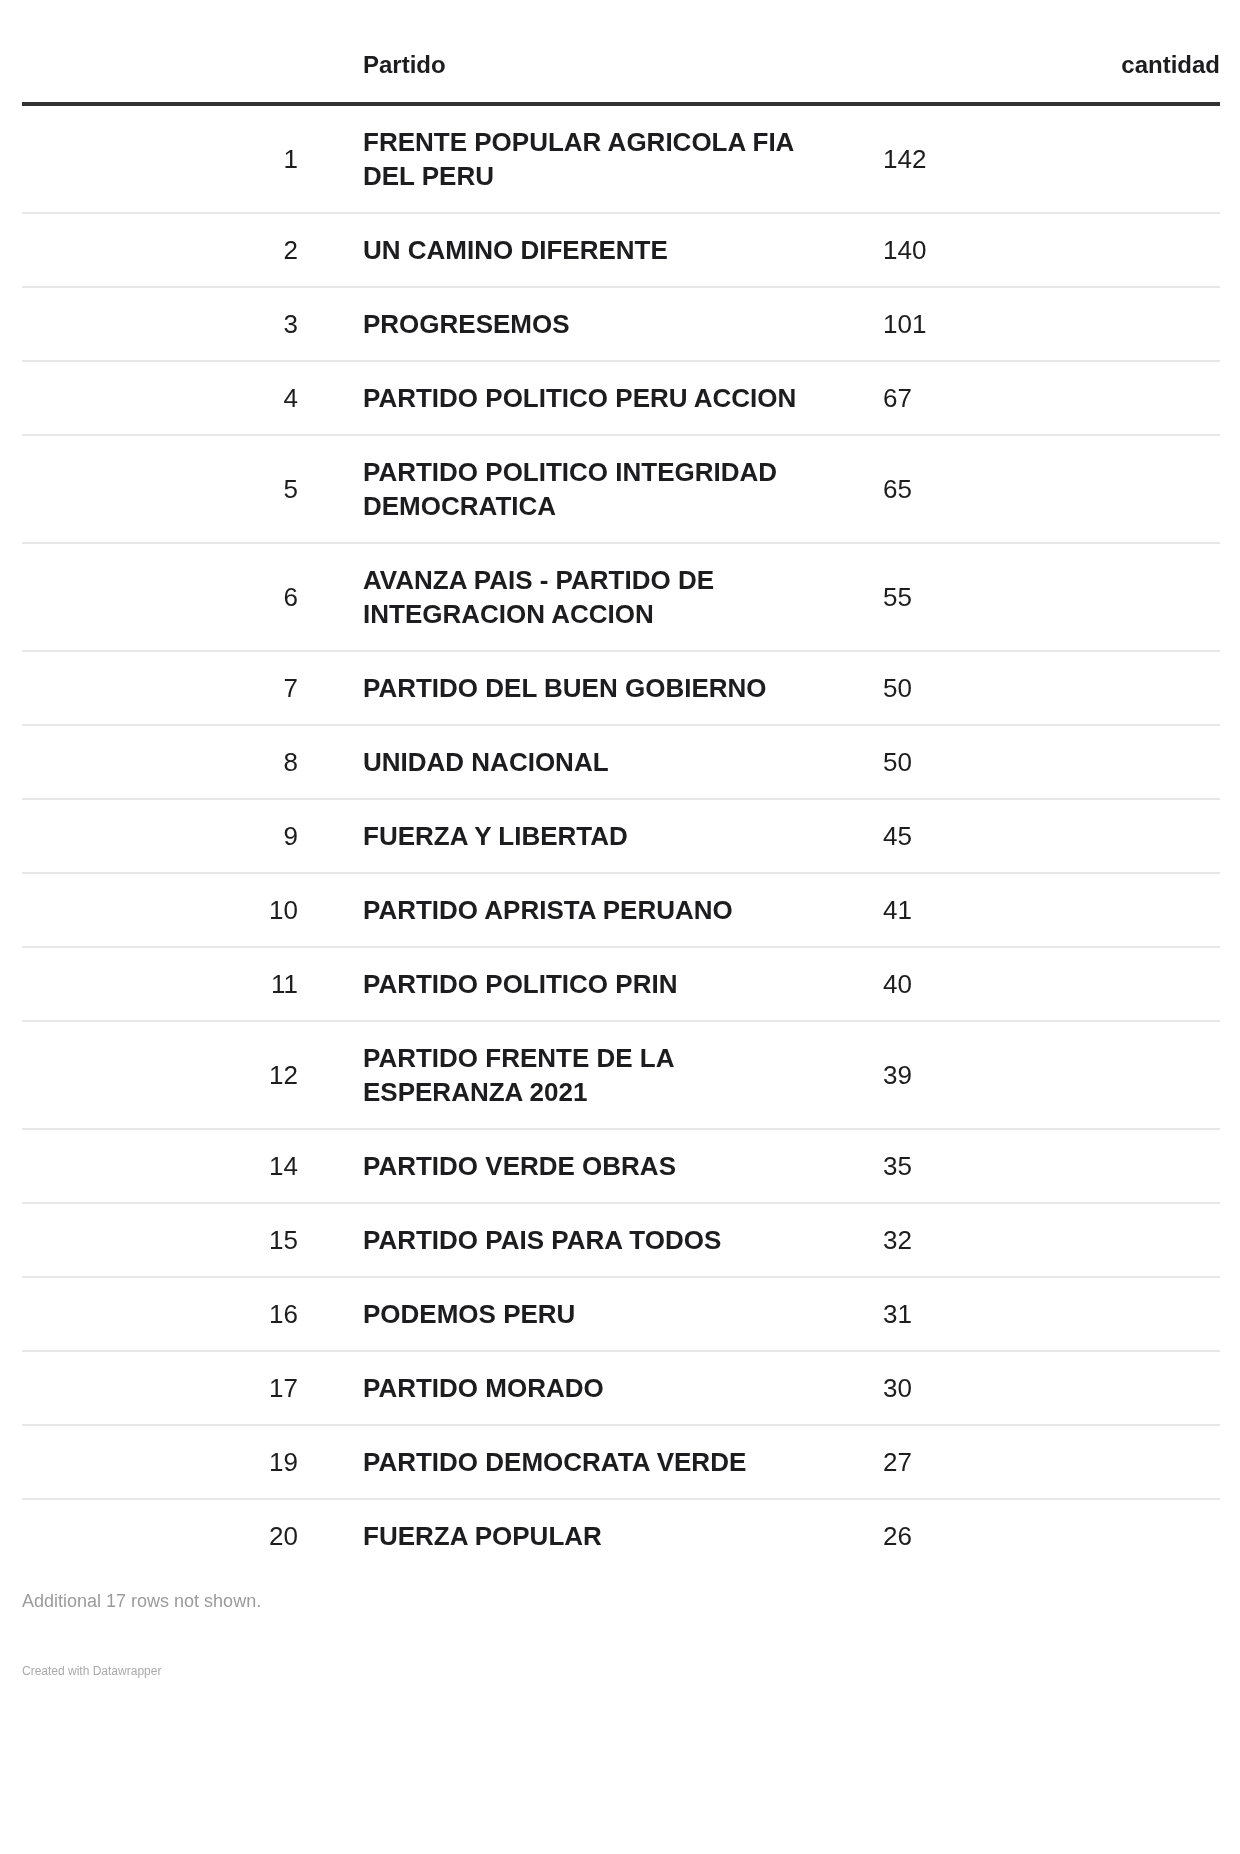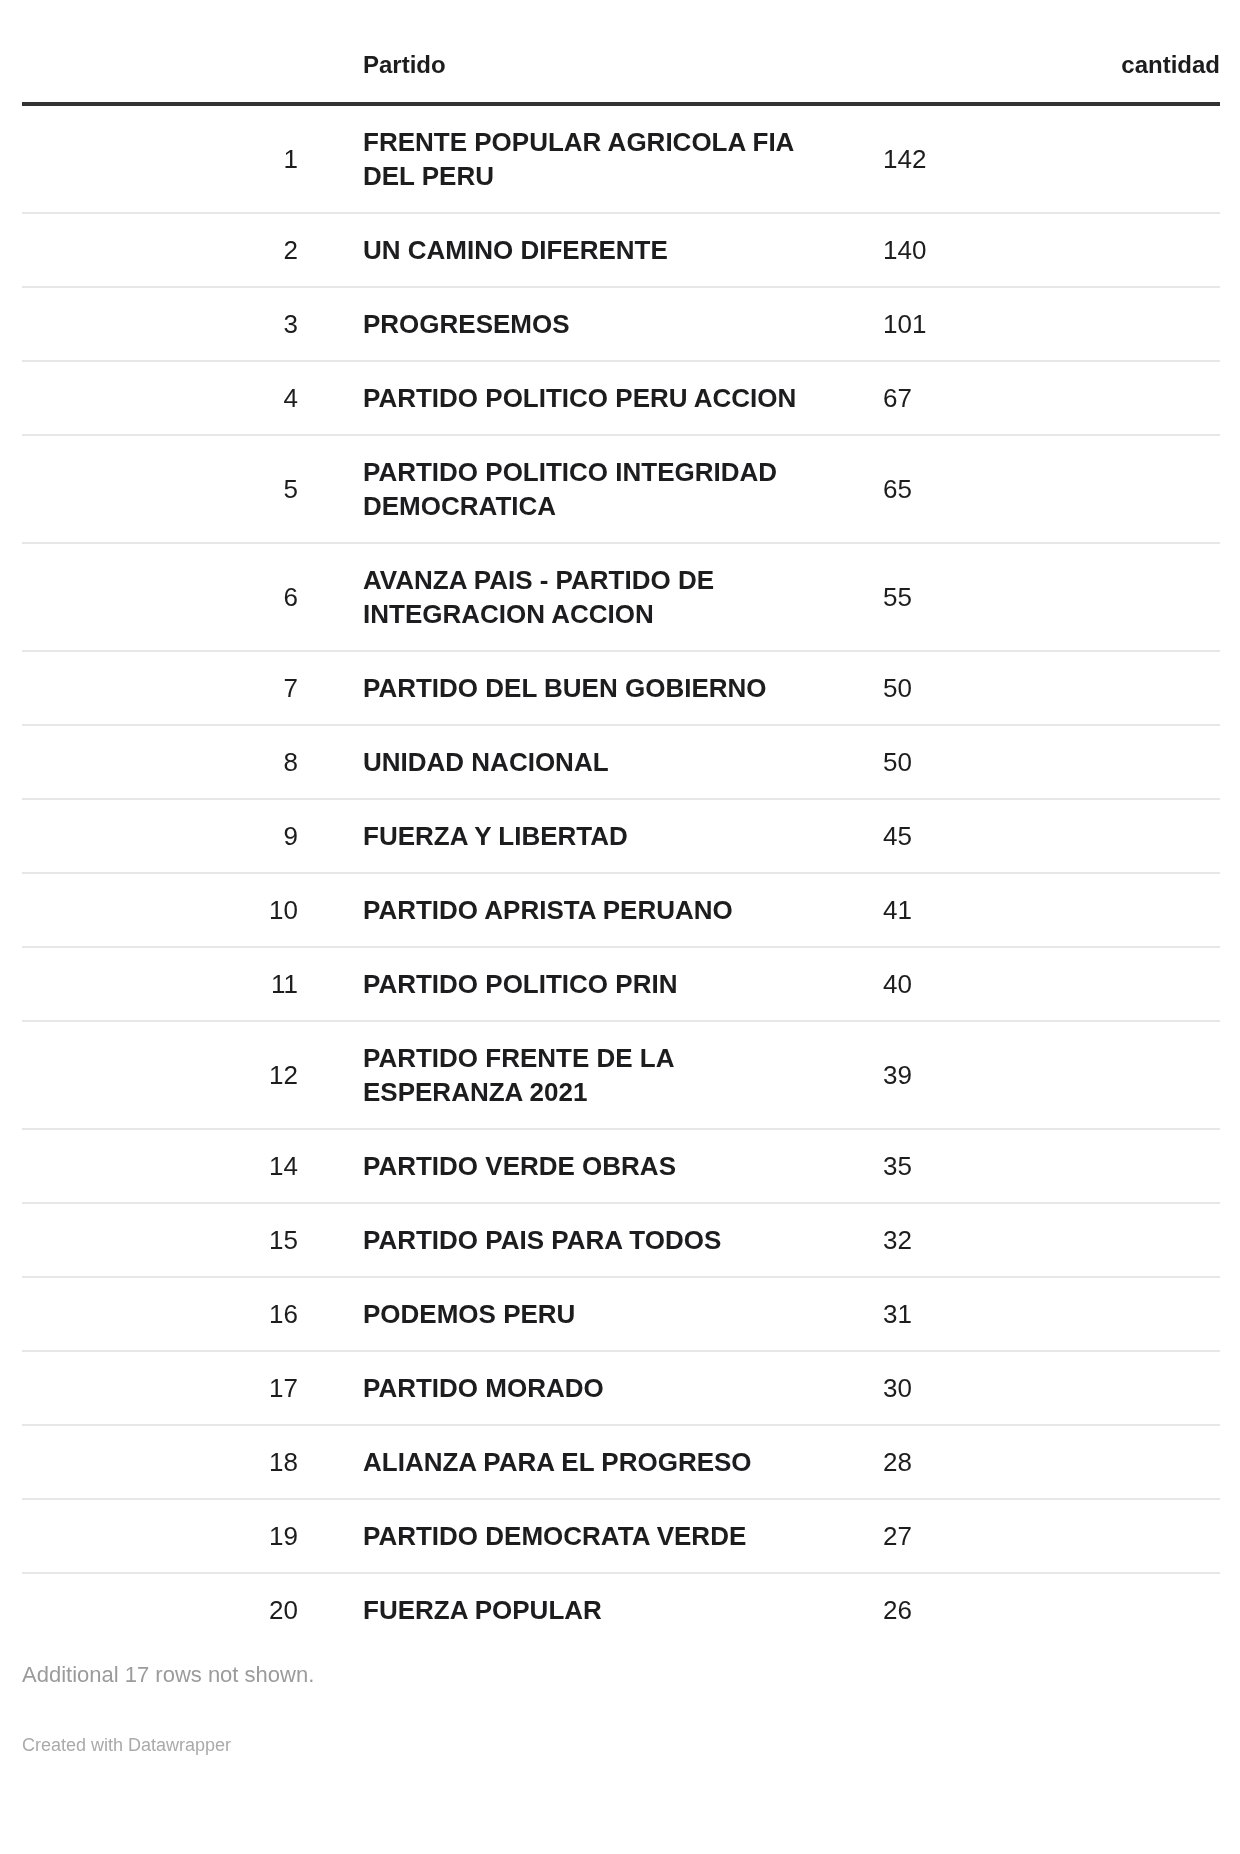--- a/index.html
+++ b/index.html
@@ -64,28 +64,28 @@
     word-wrap: break-word;
     font-weight: bold;
   }
   td.cell-count {
     text-align: left;
     font-variant-numeric: tabular-nums;
   }
 
   .table-note {
     margin-top: 16px;
-    font-size: 22px;
+    font-size: 18px;
     line-height: 26px;
     color: var(--muted);
   }
   .attribution {
     margin-top: 46px;
     padding-bottom: 24px;
-    font-size: 18px;
+    font-size: 12px;
     line-height: 22px;
     color: var(--attribution);
   }
 </style>
 </head>
 <body>
 
 <div class="vis-container">
 
   <table class="dw-table">
@@ -192,25 +192,20 @@
     <td class="cell-party">PODEMOS PERU</td>
     <td class="cell-count">31</td>
   </tr>
 
   <tr>
     <td class="cell-idx">17</td>
     <td class="cell-party">PARTIDO MORADO</td>
     <td class="cell-count">30</td>
   </tr>
 
-  <tr>
-    <td class="cell-idx">18</td>
-    <td class="cell-party">ALIANZA PARA EL PROGRESO</td>
-    <td class="cell-count">28</td>
-  </tr>
 
   <tr>
     <td class="cell-idx">19</td>
     <td class="cell-party">PARTIDO DEMOCRATA VERDE</td>
     <td class="cell-count">27</td>
   </tr>
 
   <tr>
     <td class="cell-idx">20</td>
     <td class="cell-party">FUERZA POPULAR</td>

